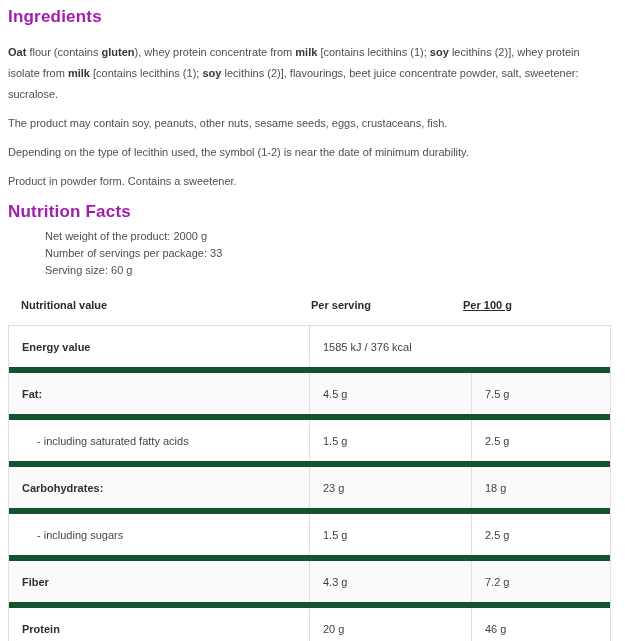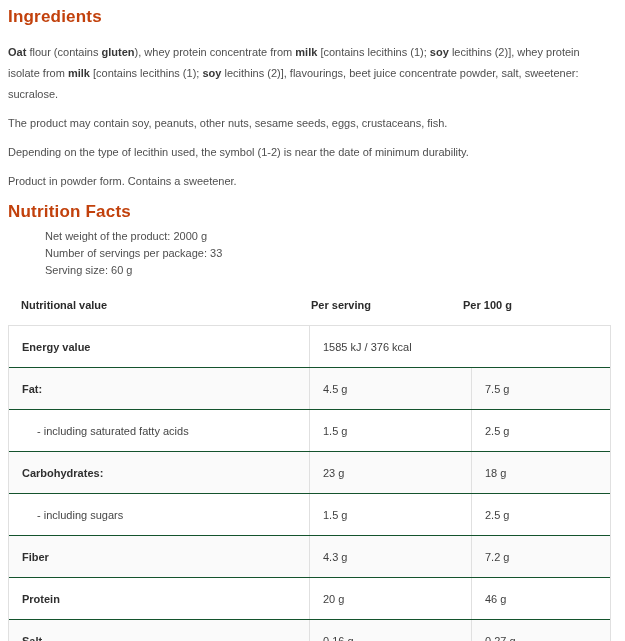--- a/index.html
+++ b/index.html
@@ -10,21 +10,21 @@
     background: #ffffff;
     font-family: "Liberation Sans", "DejaVu Sans", sans-serif;
     color: #4f4f4f;
     -webkit-font-smoothing: antialiased;
   }
   .page { padding: 5px 8px 0 8px; box-sizing: border-box; }
 
   h2.sec-title {
     font-size: 17px;
     font-weight: 700;
-    color: #c2410c;
+    color: #a21caf;
     letter-spacing: 0.2px;
     margin: 0 0 13px 0;
     line-height: 24px;
   }
   h2.sec-title.second { margin-top: 6px; margin-bottom: 4px; }
 
   p.body-text {
     font-size: 11px;
     line-height: 21px;
     margin: 0 0 8px 0;
@@ -40,30 +40,30 @@
     color: #4f4f4f;
     padding-left: 37px;
   }
 
   
   .nf-table { margin-top: 16px; font-size: 11px; }
   .nf-head { display: flex; color: #2b2b2b; font-weight: 700; }
   .nf-head .hc { box-sizing: border-box; padding: 4px 0 14px 13px; }
   .nf-head .hc1 { width: 290px; }
   .nf-head .hc2 { width: 152px; }
-  .nf-head .hc3 { flex: 1; }
+  .nf-head .hc3 { flex: 1; text-decoration: underline; }
 
   .nf-body {
     width: 603px;
     box-sizing: border-box;
     border: 1px solid #e0e0e0;
     background: #ffffff;
   }
   .nf-row { display: flex; height: 41px; gap: 10px; }
-  .nf-row + .nf-row { border-top: 1px solid #14532d; }
+  .nf-row + .nf-row { border-top: 6px solid #14532d; }
   .nf-row.alt { background: #fafafa; }
   .nf-cell {
     box-sizing: border-box;
     display: flex;
     align-items: center;
     padding-left: 13px;
   }
   .nf-cell.c1 { width: 290px; font-weight: 700; color: #2f2f2f; }
   .nf-cell.c1.indent { font-weight: 400; color: #464646; padding-left: 28px; }
   .nf-cell.c2 { width: 152px; border-left: 1px solid #e0e0e0; color: #3f3f3f; }

